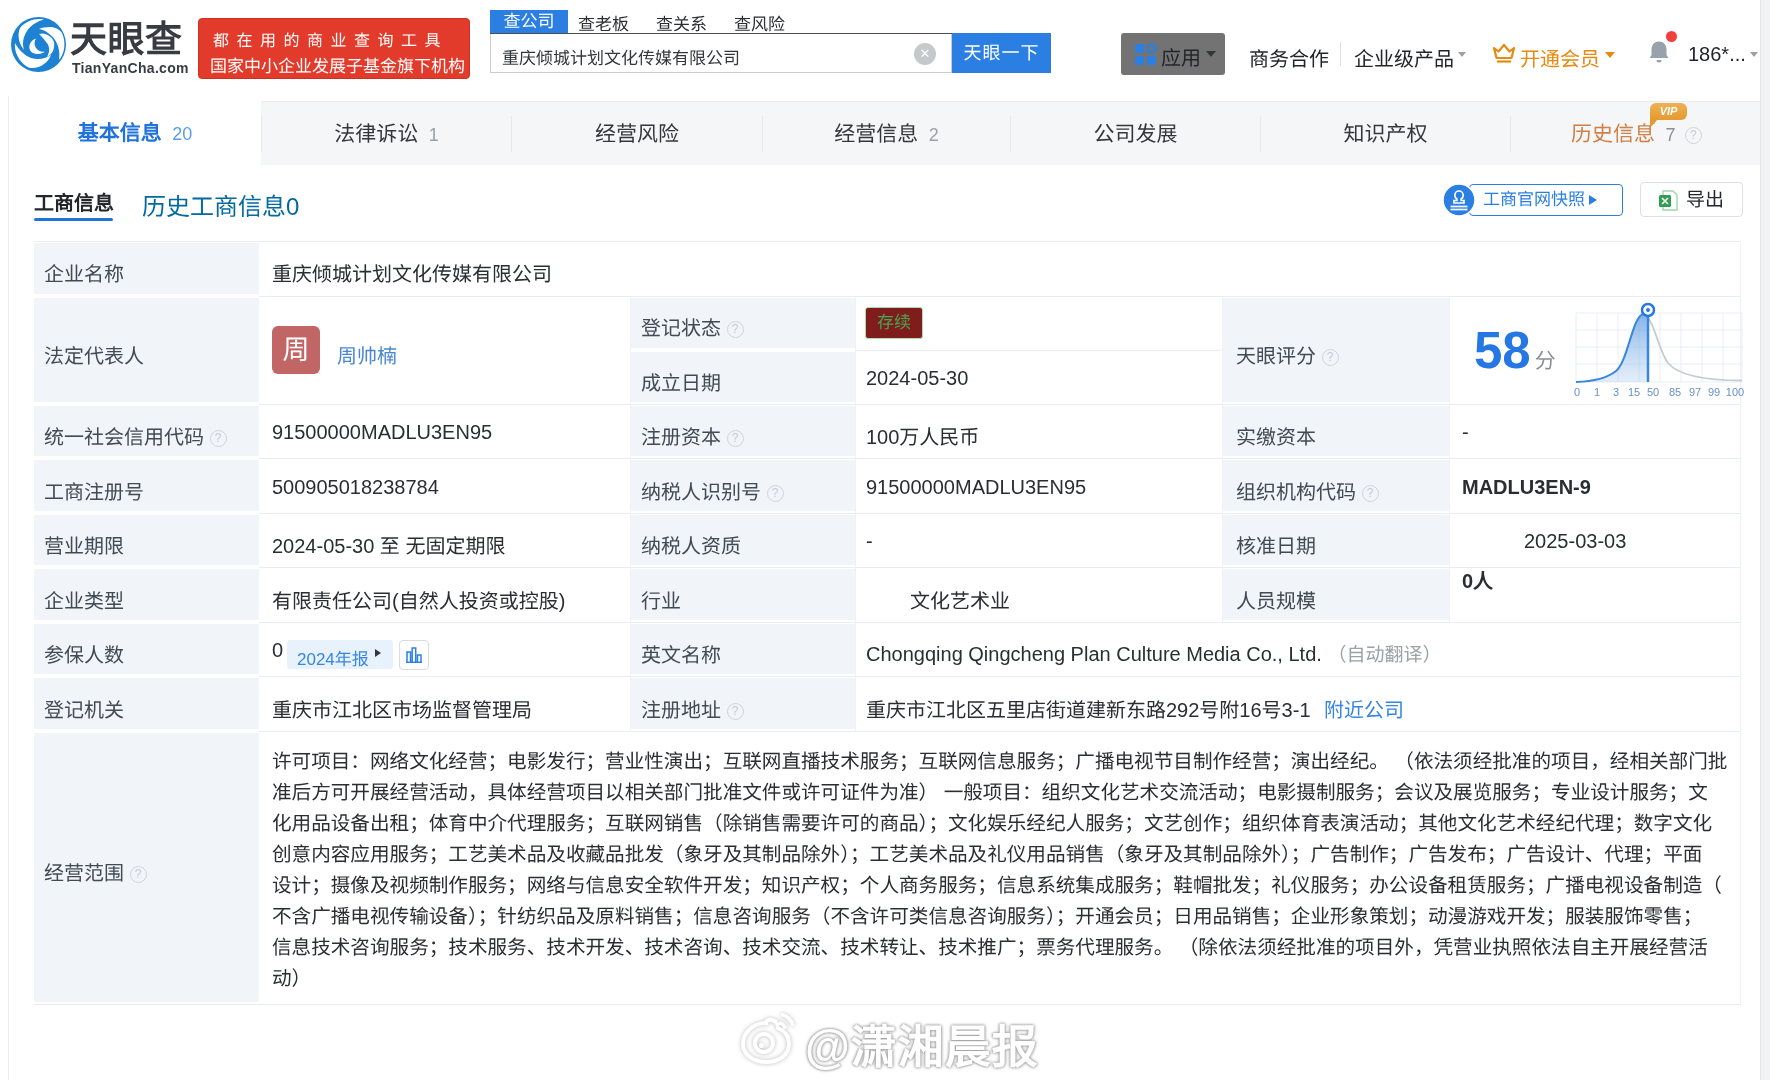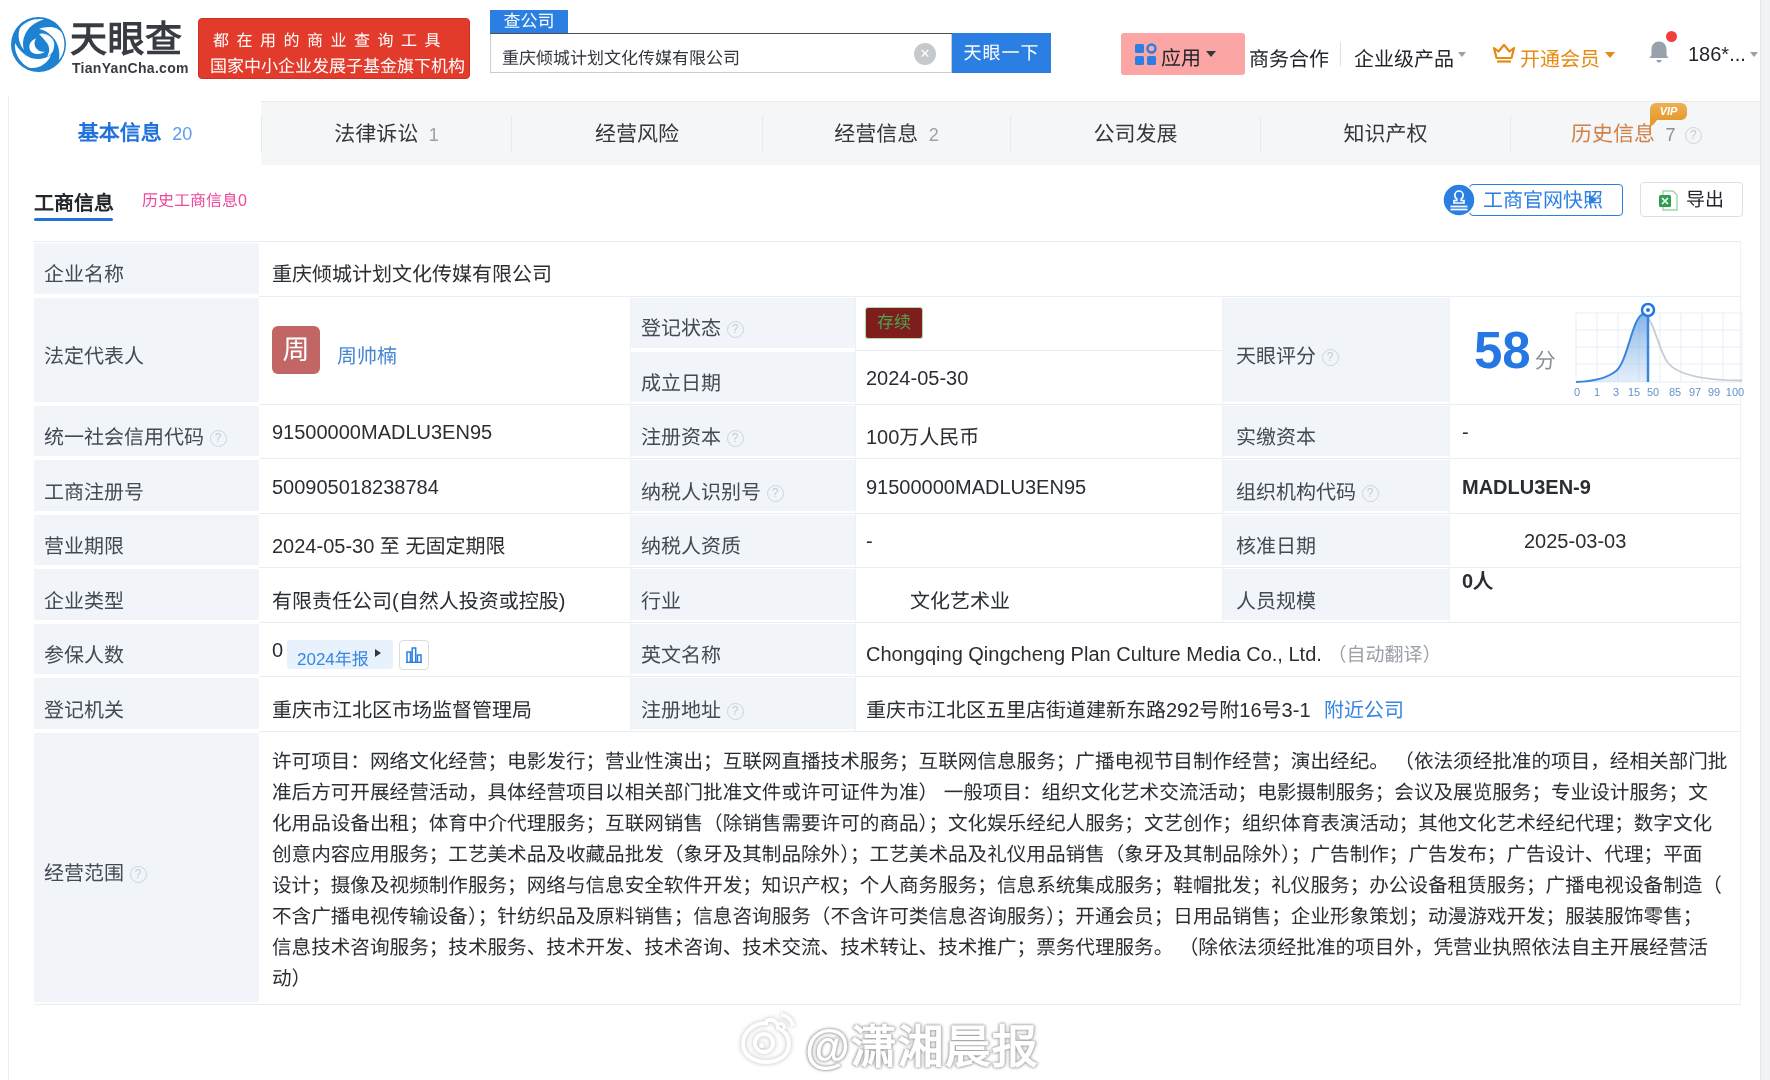--- a/index.html
+++ b/index.html
@@ -31,29 +31,32 @@
     <div class="abs" style="left:70px;top:21px;width:130px;font-size:37px;line-height:37px;font-weight:700;color:#383c42;letter-spacing:0.5px;">天眼查</div>
     <div class="abs" style="left:72px;top:61px;width:130px;font-size:14px;line-height:14px;font-weight:700;color:#383c42;letter-spacing:0.3px;">TianYanCha.com</div>
 
     <div class="abs" style="left:198px;top:18px;width:272px;height:61px;background:#e23a2b;border-radius:4px;border:1px solid #cd3123;">
       <div class="abs" style="left:14px;top:8px;width:246px;font-size:16px;color:#fff;letter-spacing:7.5px;white-space:nowrap;">都在用的商业查询工具</div>
       <div class="abs" style="left:11px;top:33px;width:256px;font-size:17px;color:#fff;letter-spacing:0px;white-space:nowrap;">国家中小企业发展子基金旗下机构</div>
     </div>
 
     <div class="abs" style="left:490px;top:10px;width:561px;height:63px;">
       <div class="abs" style="left:0;top:0;width:78px;height:24px;background:#2b7fe3;color:#fff;font-size:17px;text-align:center;line-height:24px;">查公司</div>
+      <div class="abs" style="left:88px;top:0;width:380px;height:24px;font-size:17px;color:#2a2e33;">
+        <span style="margin-right:27px;">查老板</span><span style="margin-right:27px;">查关系</span><span>查风险</span>
+      </div>
       <div class="abs" style="left:0;top:23px;width:462px;height:1px;background:#4a4d52;"></div>
       <div class="abs" style="left:0;top:24px;width:462px;height:39px;background:#fff;border:1px solid #c9cdd2;border-top:none;">
         <div class="abs" style="left:11px;top:10px;font-size:17px;color:#33373c;">重庆倾城计划文化传媒有限公司</div>
         <div class="abs" style="left:423px;top:9px;width:22px;height:22px;border-radius:50%;background:#c6c9cc;color:#fff;font-size:13px;text-align:center;line-height:22px;">✕</div>
       </div>
       <div class="abs" style="left:462px;top:23px;width:99px;height:40px;background:#2b7fe3;color:#fff;font-size:18px;text-align:center;line-height:40px;letter-spacing:1px;">天眼一下</div>
     </div>
 
-    <div class="abs" style="left:1121px;top:33px;width:124px;height:42px;background:#fca5a5;border-radius:3px;">
+    <div class="abs" style="left:1121px;top:33px;width:104px;height:42px;background:#737373;border-radius:3px;">
       <svg class="abs" style="left:13px;top:10px;" width="23" height="23" viewBox="0 0 23 23">
         <rect x="1" y="1" width="9" height="9" rx="1.5" fill="#2b7fe3"></rect>
         <circle cx="17.5" cy="5.5" r="4" fill="none" stroke="#2b7fe3" stroke-width="2.4"></circle>
         <rect x="1" y="13" width="9" height="9" rx="1.5" fill="#2b7fe3"></rect>
         <rect x="13" y="13" width="9" height="9" rx="1.5" fill="#2b7fe3"></rect>
       </svg>
       <div class="abs" style="left:40px;top:9px;font-size:20px;color:#22262b;font-weight:500;">应用</div>
       <div class="abs" style="left:85px;top:18px;width:0;height:0;border:5px solid transparent;border-top:6px solid #33373c;"></div>
     </div>
     <div class="abs" style="left:1249px;top:43px;font-size:20px;color:#22262b;">商务合作</div>
@@ -102,24 +105,24 @@
       <span style="font-size:18px;color:#8a9099;margin-left:6px;">7</span>
       <span class="qm" style="margin-left:5px;">?</span>
     </div>
     <div class="abs" style="left:1641px;top:1px;width:37px;height:17px;background:linear-gradient(180deg,#eeb054,#e59a2e);border-radius:6px 6px 6px 0;color:#fff;font-size:11px;font-style:italic;font-weight:700;text-align:center;line-height:17px;">VIP</div>
     <div class="abs" style="left:1641px;top:18px;width:0;height:0;border:3px solid transparent;border-top:4px solid #e59a2e;border-left:4px solid #e59a2e;"></div>
   </div>
 
   <div id="subtabs" class="abs" style="left:9px;top:165px;width:1753px;height:76px;background:#fff;">
     <div class="abs" style="left:25px;top:22px;font-size:20px;color:#23272c;font-weight:700;">工商信息</div>
     <div class="abs" style="left:25px;top:53px;width:79px;height:3px;background:#2173dc;border-radius:2px;"></div>
-    <div class="abs" style="left:133px;top:22px;font-size:16px;color:#ec4899;">历史工商信息0</div>
+    <div class="abs" style="left:133px;top:22px;font-size:24px;color:#0369a1;">历史工商信息0</div>
 
     <div class="abs" style="left:1460px;top:19px;width:154px;height:32px;border:1px solid #2b7fe3;border-radius:4px;background:#fff;">
-      <div class="abs" style="left:13px;top:-1px;font-size:20px;color:#2b7fe3;line-height:32px;">工商官网快照</div>
+      <div class="abs" style="left:13px;top:-1px;font-size:17px;color:#2b7fe3;line-height:32px;">工商官网快照</div>
       <div class="abs" style="left:119px;top:10px;width:0;height:0;border:5.5px solid transparent;border-left:8px solid #2b7fe3;"></div>
     </div>
     <svg class="abs" style="left:1433px;top:18px;" width="34" height="34" viewBox="0 0 34 34">
       <circle cx="17" cy="17" r="16" fill="#2b7fe3" stroke="#fff" stroke-width="1.5"></circle>
       <path d="M17,8 a4.2,4.2 0 0 1 4.2,4.2 c0,1.8 -1,3 -2,3.8 l0,1.5 l2.8,0 l0,2.5 l-10,0 l0,-2.5 l2.8,0 l0,-1.5 c-1,-0.8 -2,-2 -2,-3.8 A4.2,4.2 0 0 1 17,8 Z" fill="none" stroke="#fff" stroke-width="1.7"></path>
       <line x1="8.5" y1="23.5" x2="25.5" y2="23.5" stroke="#fff" stroke-width="1.7"></line>
       <line x1="8.5" y1="26.5" x2="25.5" y2="26.5" stroke="#fff" stroke-width="1.7"></line>
     </svg>
 
     <div class="abs" style="left:1631px;top:17px;width:103px;height:35px;border:1px solid #dcdfe3;border-radius:4px;background:#fff;">

